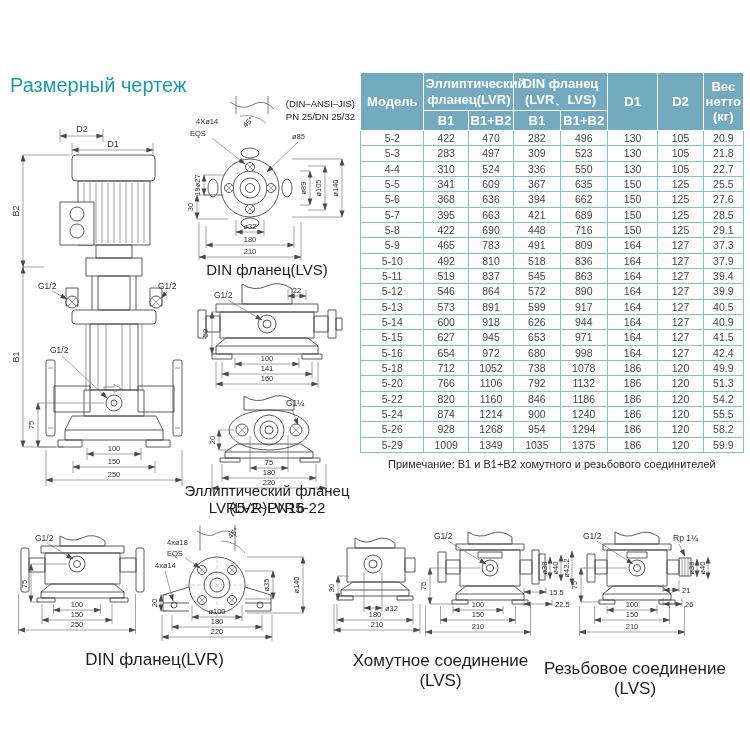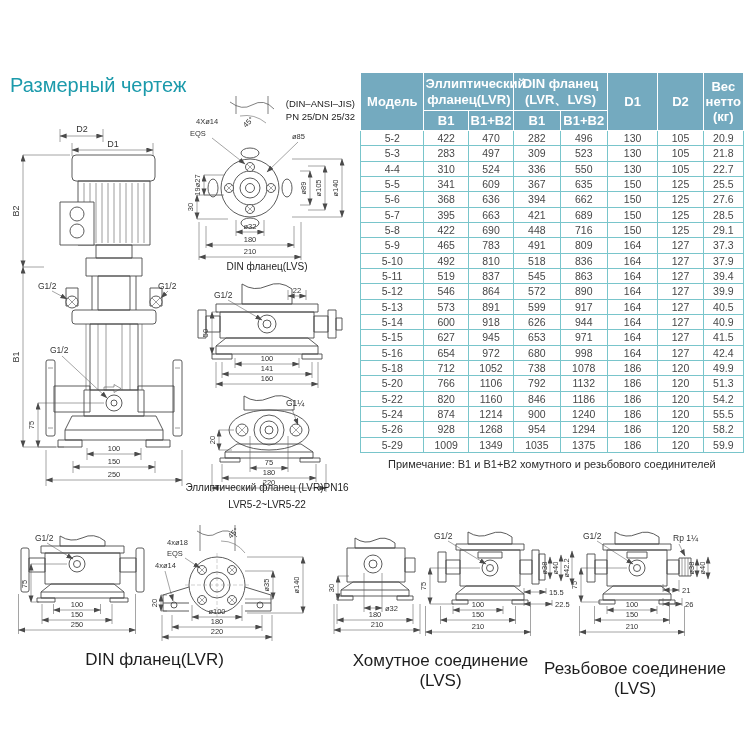--- a/index.html
+++ b/index.html
@@ -1,19 +1,19 @@
 <!DOCTYPE html>
 <html style="--accent: #1b9aab; --headbg: #74aabf; --grid: #79c5cb;"><head>
 <meta charset="utf-8">
 <style>
   html,body{margin:0;padding:0;background:#fff;}
   body{width:750px;height:750px;position:relative;font-family:"Liberation Sans",sans-serif;overflow:hidden;}
   .abs{position:absolute;}
   .title{font-size:20px;font-weight:normal;color:var(--accent,#1b9aab);}
-  .caption{font-size:10px;color:#1d1d1d;text-align:center;}
+  .caption{font-size:15px;color:#1d1d1d;text-align:center;}
   .caption.bottom{font-size:17px;}
   svg{position:absolute;overflow:visible;}
   svg .out{stroke:#4a4a4a;stroke-width:0.9;fill:none;stroke-linejoin:round;}
   svg .fw{fill:#fff;stroke:#4a4a4a;stroke-width:0.9;}
   svg line.dl, svg path.dl{stroke:#5a5a5a;stroke-width:0.55;fill:none;}
   svg path.cl{stroke:#8a8a8a;stroke-width:0.4;stroke-dasharray:4 2;fill:none;}
   svg text{font-family:"Liberation Sans",sans-serif;font-size:7.5px;fill:#333;}
   svg text.g{font-size:8.5px;}
   svg text.big{font-size:9px;}
   svg text.std{font-size:9.5px;fill:#222;}

